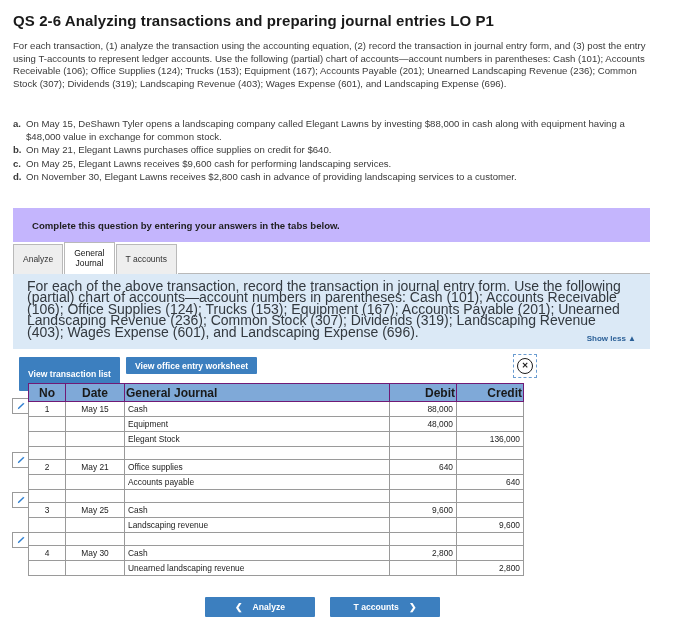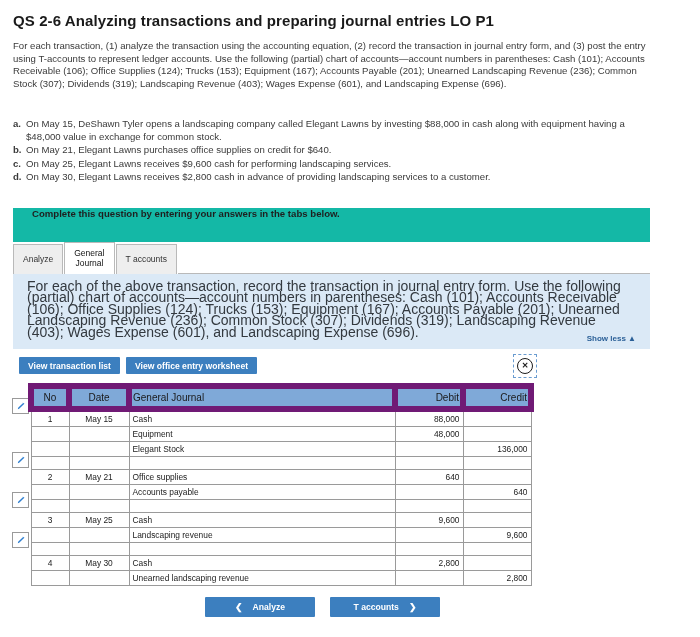--- a/index.html
+++ b/index.html
@@ -30,22 +30,22 @@
     position:absolute; left:13px; top:118px; width:640px;
     font-size:9.6px; line-height:12.6px; color:#3a3a3a;
   }
   .item{display:flex; margin-bottom:1px;}
   .item .ltr{font-weight:bold; width:13px; flex:0 0 13px; text-align:left;}
   .item .txt{flex:1;}
 
   
   .banner{
     position:absolute; left:13px; top:208px; width:637px; height:34px;
-    background:#14b8a6;
-    display:flex; align-items:flex-start;
+    background:#c4b5fd;
+    display:flex; align-items:center;
   }
   .banner span{
     font-size:9.6px; font-weight:bold; color:#1f1f1f; padding-left:19px;
   }
 
   
   .tabs{
     position:absolute; left:13px; top:242px; width:637px; height:32px;
     display:flex; align-items:flex-end;
   }
@@ -72,21 +72,21 @@
   }
 
   
   .btn{
     background:#3c7fbf; color:#ffffff; border:none;
     font-family:"Liberation Sans", sans-serif;
     font-size:8.6px; font-weight:bold;
     display:inline-flex; align-items:center; justify-content:center;
     cursor:pointer; border-radius:1px;
   }
-  #viewTxnBtn{position:absolute; left:19px; top:357px; height:17px; padding:8px 9px;text-align:right;}
+  #viewTxnBtn{position:absolute; left:19px; top:357px; height:17px; padding:17px 9px;text-align:right;}
   #viewWsBtn{position:absolute; left:126px; top:357px; height:17px; padding:0 9px;}
 
   
   .close-wrap{
     position:absolute; left:513px; top:354px;
     width:22px; height:22px;
     border:1px dashed #6a9cd0;
     display:flex; align-items:center; justify-content:center;
     background:#ffffff;
   }
@@ -98,22 +98,22 @@
   }
 
   
   .jtable{
     position:absolute; left:28px; top:383px;
     border-collapse:collapse;
     font-size:8.4px; color:#222;
     table-layout:fixed;
   }
   .jtable th{
-    background:#7fa9d8; color:#1a1a1a; font-weight:normal;
-    border:6px solid #701a75; height:15px; font-size:10px;
+    background:#7fa9d8; color:#1a1a1a; font-weight:bold;
+    border:1px solid #701a75; height:15px; font-size:12px;
   }
   .jtable td{
     border:1px solid #9a9a9a; height:14px; padding:0 3px;
     background:#ffffff; white-space:nowrap; overflow:hidden;
   }
   .c-no{width:30px; text-align:center;}
   .c-date{width:52px; text-align:center;}
   .c-gj{width:258px; text-align:left;}
   .c-debit{width:60px; text-align:right;}
   .c-credit{width:60px; text-align:right;}
@@ -157,21 +157,21 @@
       <div class="item">
         <div class="ltr">b.</div>
         <div class="txt">On May 21, Elegant Lawns purchases office supplies on credit for $640.</div>
       </div>
       <div class="item">
         <div class="ltr">c.</div>
         <div class="txt">On May 25, Elegant Lawns receives $9,600 cash for performing landscaping services.</div>
       </div>
       <div class="item">
         <div class="ltr">d.</div>
-        <div class="txt">On May 30, Elegant Lawns receives $2,800 cash in advance of providing landscaping services to a customer.</div>
+        <div class="txt">On November 30, Elegant Lawns receives $2,800 cash in advance of providing landscaping services to a customer.</div>
       </div>
     </div>
 
   <div class="banner">
     <span>Complete this question by entering your answers in the tabs below.</span>
   </div>
 
   <div class="tabs">
     <div class="tab">
       <span>Analyze</span>

